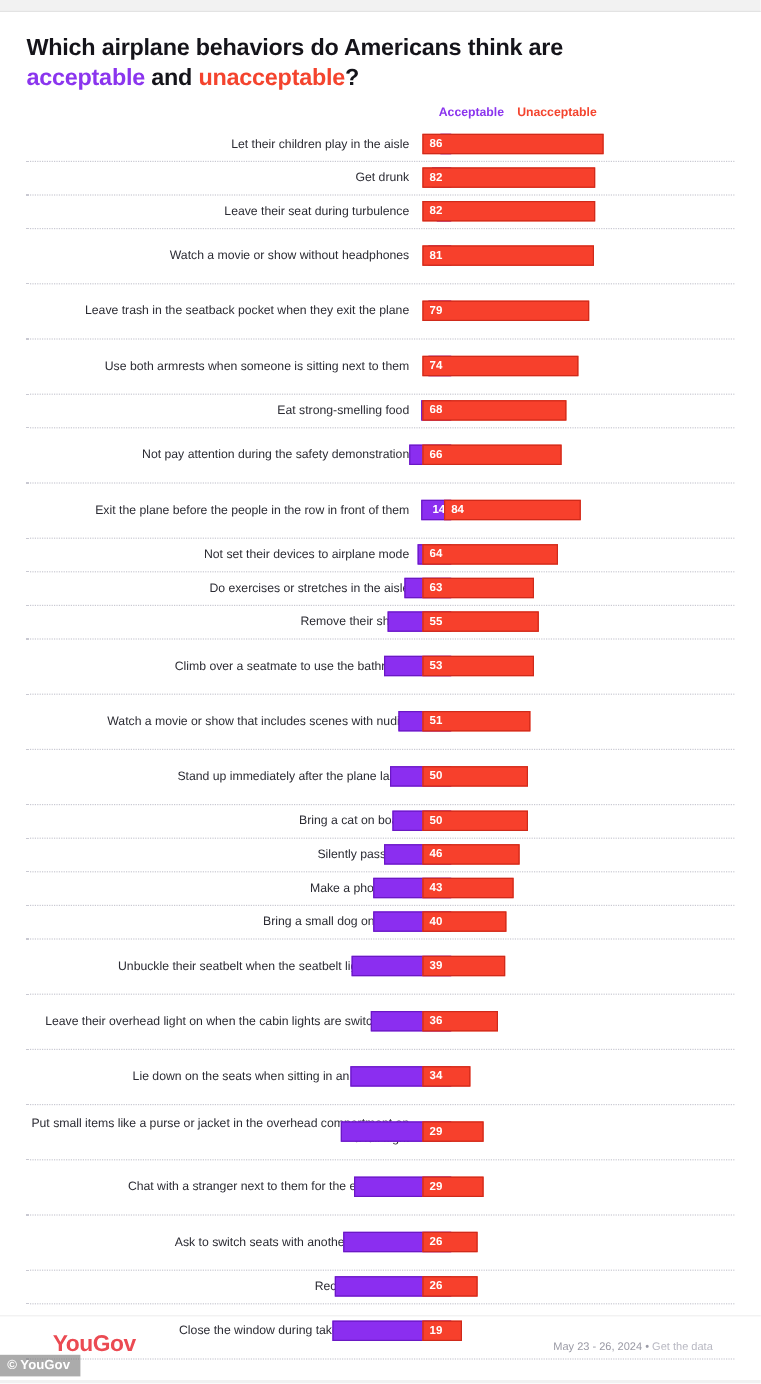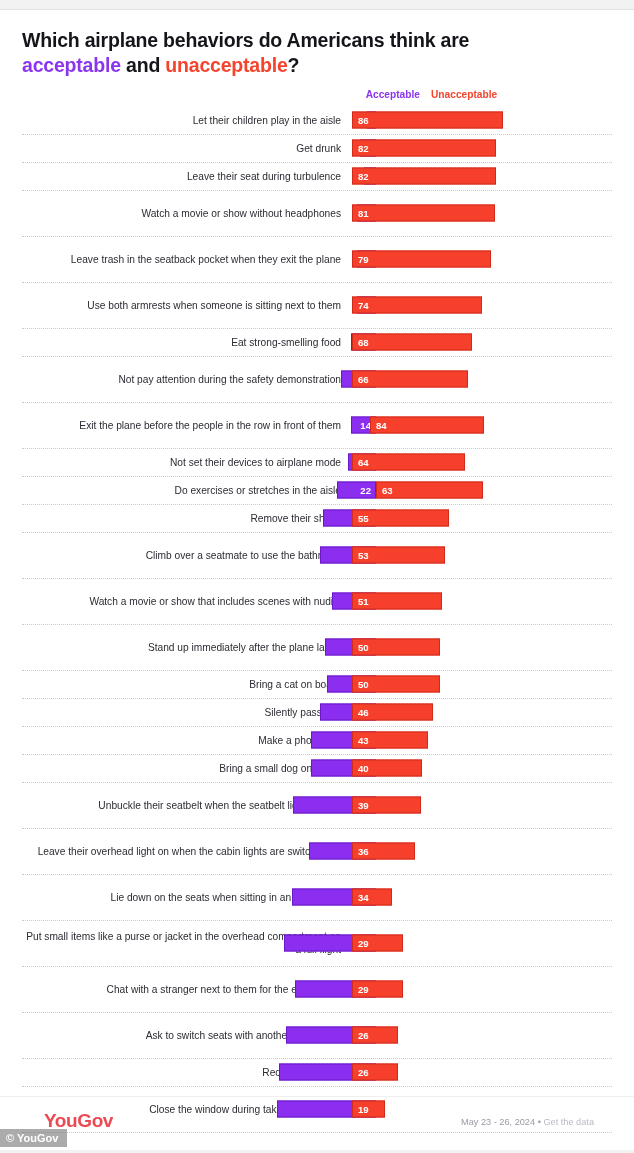--- a/index.html
+++ b/index.html
@@ -364,21 +364,21 @@
       </div>
       <div class="row" style="height: 28px;">
         <div class="row-label">Do exercises or stretches in the aisle</div>
         <div class="row-bars">
           <div class="bar-acc-wrap">
             <div class="bar-acc" style="width: 38.72px; position: relative;">
               <span class="val">22</span>
             </div>
           </div>
           <div class="bar-unacc-wrap">
-            <div class="bar-unacc" style="width: 107px; position: relative; margin-left: 24px;">
+            <div class="bar-unacc" style="width: 93px; position: relative;">
               <span class="val">63</span>
             </div>
           </div>
         </div>
       </div>
       <div class="row" style="height: 28px;">
         <div class="row-label">Remove their shoes</div>
         <div class="row-bars">
           <div class="bar-acc-wrap">
             <div class="bar-acc" style="width: 52.8px; position: relative;">

